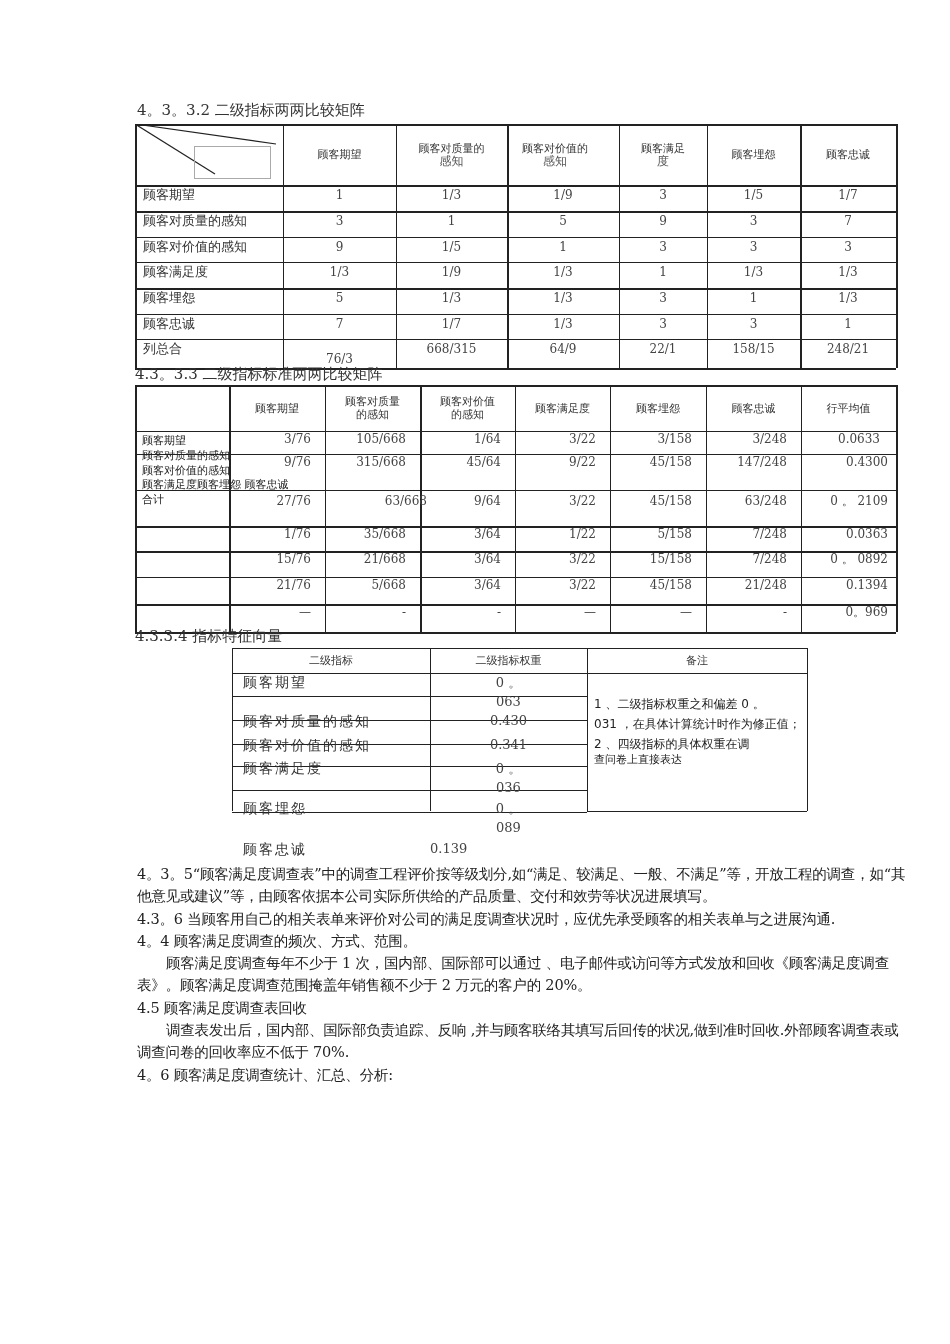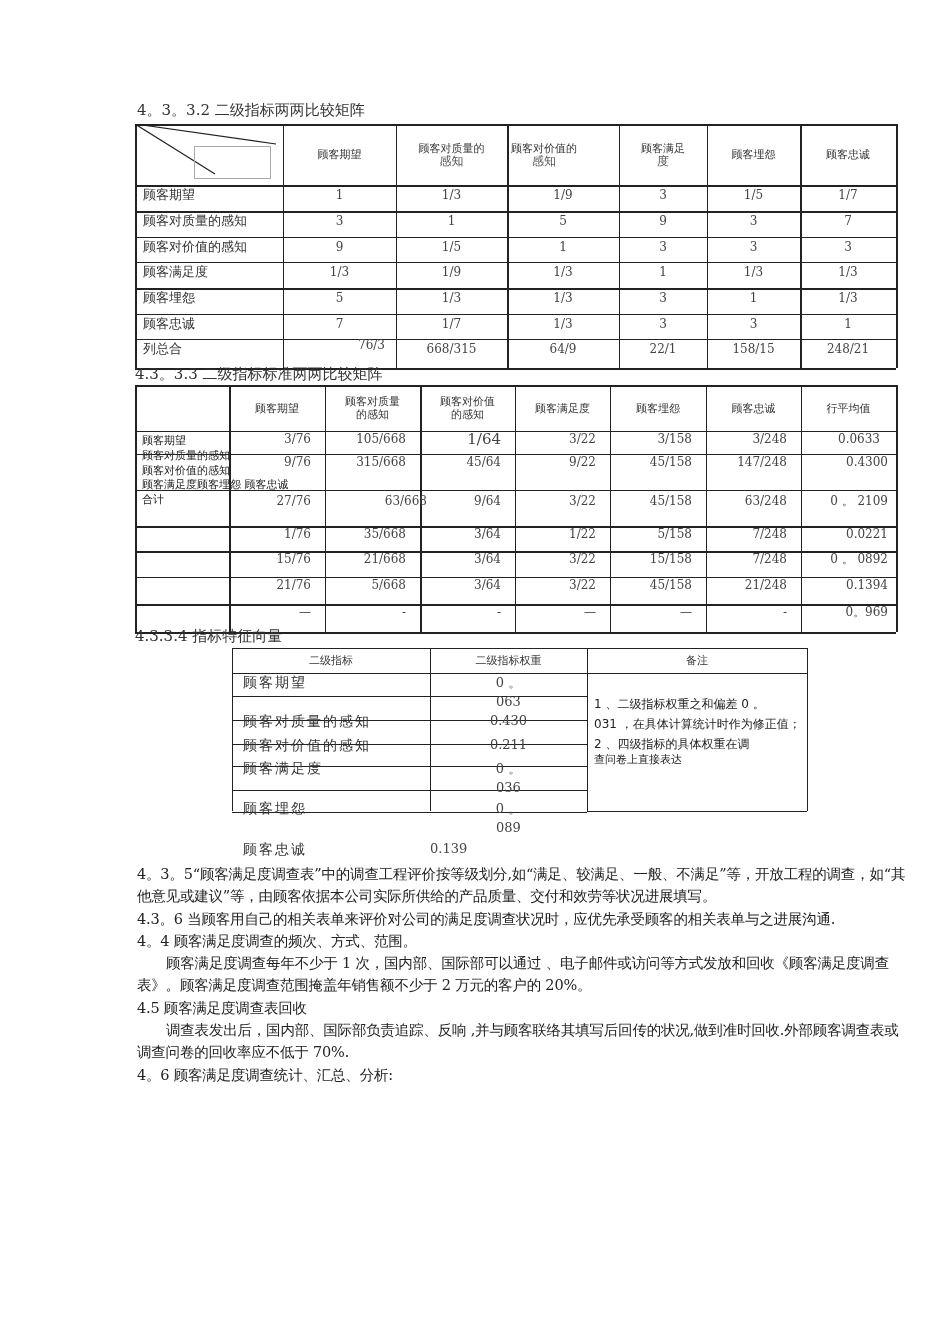--- a/index.html
+++ b/index.html
@@ -57,21 +57,21 @@
     <div class="sans" style="position:absolute;left:206px;top:155px;font-size:9px;color:#555;"></div>
     <div class="serif" style="position:absolute;left:260px;top:131px;font-size:13px;color:#333;"></div>
     <div class="serif" style="position:absolute;left:143px;top:165px;font-size:13px;color:#333;"></div>
     <div class="cell hdr" style="left:283px;top:124px;width:113px;height:61px;flex-direction:column;">
       <span>顾客期望</span>
     </div>
     <div class="cell hdr" style="left:396px;top:124px;width:111px;height:61px;flex-direction:column;">
       <span style="font-size:11px;">顾客对质量的</span>
       <span class="serif" style="font-size:12px;color:#555;">感知</span>
     </div>
-    <div class="cell hdr" style="left:488px;top:124px;width:112px;height:61px;flex-direction:column;">
+    <div class="cell hdr" style="left:499px;top:124px;width:112px;height:61px;flex-direction:column;">
       <span style="font-size:11px;">顾客对价值的</span>
       <span class="serif" style="font-size:12px;color:#555;">感知</span>
     </div>
     <div class="cell hdr" style="left:619px;top:124px;width:88px;height:61px;flex-direction:column;">
       <span style="font-size:11px;">顾客满足</span>
       <span class="serif" style="font-size:12px;color:#555;">度</span>
     </div>
     <div class="cell hdr" style="left:707px;top:124px;width:93px;height:61px;flex-direction:column;">
       <span>顾客埋怨</span>
     </div>
@@ -127,21 +127,21 @@
       <div class="cell rowlabel" style="left:135px;top:314px;width:148px;height:25px;align-items:flex-start;padding-top:3px;">顾客忠诚</div>
       <div class="cell num" style="left:283px;top:314px;width:113px;height:25px;align-items:flex-start;padding-top:4px;">7</div>
       <div class="cell num" style="left:396px;top:314px;width:111px;height:25px;align-items:flex-start;padding-top:4px;">1/7</div>
       <div class="cell num" style="left:507px;top:314px;width:112px;height:25px;align-items:flex-start;padding-top:4px;">1/3</div>
       <div class="cell num" style="left:619px;top:314px;width:88px;height:25px;align-items:flex-start;padding-top:4px;">3</div>
       <div class="cell num" style="left:707px;top:314px;width:93px;height:25px;align-items:flex-start;padding-top:4px;">3</div>
       <div class="cell num" style="left:800px;top:314px;width:96px;height:25px;align-items:flex-start;padding-top:4px;">1</div>
     </div>
     <div>
       <div class="cell rowlabel" style="left:135px;top:339px;width:148px;height:29px;align-items:flex-start;padding-top:3px;">列总合</div>
-      <div class="cell num" style="left:283px;top:339px;width:113px;height:41px;align-items:flex-start;padding-top:0;margin-left:32px;">76/3</div>
+      <div class="cell num" style="left:283px;top:339px;width:113px;height:41px;align-items:flex-start;padding-top:14px;">76/3</div>
       <div class="cell num" style="left:396px;top:339px;width:111px;height:29px;align-items:flex-start;padding-top:4px;">668/315</div>
       <div class="cell num" style="left:507px;top:339px;width:112px;height:29px;align-items:flex-start;padding-top:4px;">64/9</div>
       <div class="cell num" style="left:619px;top:339px;width:88px;height:29px;align-items:flex-start;padding-top:4px;">22/1</div>
       <div class="cell num" style="left:707px;top:339px;width:93px;height:29px;align-items:flex-start;padding-top:4px;">158/15</div>
       <div class="cell num" style="left:800px;top:339px;width:96px;height:29px;align-items:flex-start;padding-top:4px;">248/21</div>
     </div>
   </div>
 
 <div class="abs heading" style="left:135px; top:365px;">4.3。3.3  二级指标标准两两比较矩阵</div>
 
@@ -188,21 +188,21 @@
       <span>行平均值</span>
     </div>
     <div class="sans" style="position:absolute;left:142px;top:434px;font-size:11px;color:#222;white-space:nowrap;line-height:13px;">顾客期望</div>
     <div class="sans" style="position:absolute;left:142px;top:449px;font-size:11px;color:#222;white-space:nowrap;line-height:13px;">顾客对质量的感知</div>
     <div class="sans" style="position:absolute;left:142px;top:464px;font-size:11px;color:#222;white-space:nowrap;line-height:13px;">顾客对价值的感知</div>
     <div class="sans" style="position:absolute;left:142px;top:478px;font-size:11px;color:#222;white-space:nowrap;line-height:13px;">顾客满足度顾客埋怨 顾客忠诚</div>
     <div class="sans" style="position:absolute;left:142px;top:493px;font-size:11px;color:#222;white-space:nowrap;line-height:13px;">合计</div>
     <div>
       <div class="cell serif" style="left:229px;top:431px;width:96px;height:23px;align-items:flex-start;padding-top:2px;font-size:12px;color:#444;justify-content:flex-end;padding-right:14px;">3/76</div>
       <div class="cell serif" style="left:325px;top:431px;width:95px;height:23px;align-items:flex-start;padding-top:2px;font-size:12px;color:#444;justify-content:flex-end;padding-right:14px;">105/668</div>
-      <div class="cell serif" style="left:420px;top:431px;width:95px;height:23px;align-items:flex-start;padding-top:2px;font-size:15px;color:#444;justify-content:flex-end;padding-right:14px;">1/64</div>
+      <div class="cell serif" style="left:420px;top:431px;width:95px;height:23px;align-items:flex-start;padding-top:2px;font-size:12px;color:#444;justify-content:flex-end;padding-right:14px;">1/64</div>
       <div class="cell serif" style="left:515px;top:431px;width:95px;height:23px;align-items:flex-start;padding-top:2px;font-size:12px;color:#444;justify-content:flex-end;padding-right:14px;">3/22</div>
       <div class="cell serif" style="left:610px;top:431px;width:96px;height:23px;align-items:flex-start;padding-top:2px;font-size:12px;color:#444;justify-content:flex-end;padding-right:14px;">3/158</div>
       <div class="cell serif" style="left:706px;top:431px;width:95px;height:23px;align-items:flex-start;padding-top:2px;font-size:12px;color:#444;justify-content:flex-end;padding-right:14px;">3/248</div>
       <div class="cell serif" style="left:801px;top:431px;width:95px;height:23px;align-items:flex-start;padding-top:2px;font-size:12px;color:#444;justify-content:flex-end;padding-right:16px;">0.0633</div>
     </div>
     <div>
       <div class="cell serif" style="left:229px;top:454px;width:96px;height:36px;align-items:flex-start;padding-top:2px;font-size:12px;color:#444;justify-content:flex-end;padding-right:14px;">9/76</div>
       <div class="cell serif" style="left:325px;top:454px;width:95px;height:36px;align-items:flex-start;padding-top:2px;font-size:12px;color:#444;justify-content:flex-end;padding-right:14px;">315/668</div>
       <div class="cell serif" style="left:420px;top:454px;width:95px;height:36px;align-items:flex-start;padding-top:2px;font-size:12px;color:#444;justify-content:flex-end;padding-right:14px;">45/64</div>
       <div class="cell serif" style="left:515px;top:454px;width:95px;height:36px;align-items:flex-start;padding-top:2px;font-size:12px;color:#444;justify-content:flex-end;padding-right:14px;">9/22</div>
@@ -219,21 +219,21 @@
       <div class="cell serif" style="left:706px;top:490px;width:95px;height:36px;align-items:flex-start;padding-top:5px;font-size:12px;color:#444;justify-content:flex-end;padding-right:14px;">63/248</div>
       <div class="cell serif" style="left:801px;top:490px;width:95px;height:36px;align-items:flex-start;padding-top:5px;font-size:12px;color:#444;justify-content:flex-end;padding-right:8px;">0 。 2109</div>
     </div>
     <div>
       <div class="cell serif" style="left:229px;top:526px;width:96px;height:25px;align-items:flex-start;padding-top:2px;font-size:12px;color:#444;justify-content:flex-end;padding-right:14px;">1/76</div>
       <div class="cell serif" style="left:325px;top:526px;width:95px;height:25px;align-items:flex-start;padding-top:2px;font-size:12px;color:#444;justify-content:flex-end;padding-right:14px;">35/668</div>
       <div class="cell serif" style="left:420px;top:526px;width:95px;height:25px;align-items:flex-start;padding-top:2px;font-size:12px;color:#444;justify-content:flex-end;padding-right:14px;">3/64</div>
       <div class="cell serif" style="left:515px;top:526px;width:95px;height:35px;align-items:flex-start;padding-top:2px;font-size:12px;color:#444;justify-content:flex-end;padding-right:14px;">1/22</div>
       <div class="cell serif" style="left:610px;top:526px;width:96px;height:25px;align-items:flex-start;padding-top:2px;font-size:12px;color:#444;justify-content:flex-end;padding-right:14px;">5/158</div>
       <div class="cell serif" style="left:706px;top:526px;width:95px;height:25px;align-items:flex-start;padding-top:2px;font-size:12px;color:#444;justify-content:flex-end;padding-right:14px;">7/248</div>
-      <div class="cell serif" style="left:801px;top:526px;width:95px;height:25px;align-items:flex-start;padding-top:2px;font-size:12px;color:#444;justify-content:flex-end;padding-right:8px;">0.0221</div>
+      <div class="cell serif" style="left:801px;top:526px;width:95px;height:25px;align-items:flex-start;padding-top:2px;font-size:12px;color:#444;justify-content:flex-end;padding-right:8px;">0.0363</div>
     </div>
     <div>
       <div class="cell serif" style="left:229px;top:551px;width:96px;height:26px;align-items:flex-start;padding-top:2px;font-size:12px;color:#444;justify-content:flex-end;padding-right:14px;">15/76</div>
       <div class="cell serif" style="left:325px;top:551px;width:95px;height:26px;align-items:flex-start;padding-top:2px;font-size:12px;color:#444;justify-content:flex-end;padding-right:14px;">21/668</div>
       <div class="cell serif" style="left:420px;top:551px;width:95px;height:26px;align-items:flex-start;padding-top:2px;font-size:12px;color:#444;justify-content:flex-end;padding-right:14px;">3/64</div>
       <div class="cell serif" style="left:515px;top:551px;width:95px;height:26px;align-items:flex-start;padding-top:2px;font-size:12px;color:#444;justify-content:flex-end;padding-right:14px;">3/22</div>
       <div class="cell serif" style="left:610px;top:551px;width:96px;height:26px;align-items:flex-start;padding-top:2px;font-size:12px;color:#444;justify-content:flex-end;padding-right:14px;">15/158</div>
       <div class="cell serif" style="left:706px;top:551px;width:95px;height:26px;align-items:flex-start;padding-top:2px;font-size:12px;color:#444;justify-content:flex-end;padding-right:14px;">7/248</div>
       <div class="cell serif" style="left:801px;top:551px;width:95px;height:26px;align-items:flex-start;padding-top:2px;font-size:12px;color:#444;justify-content:flex-end;padding-right:8px;">0 。 0892</div>
     </div>
@@ -280,21 +280,21 @@
       <div class="serif" style="position:absolute;left:243px;top:674px;font-size:14px;letter-spacing:2px;color:#333;white-space:nowrap;">顾客期望</div>
       <div class="serif" style="position:absolute;left:430px;width:157px;top:674px;text-align:center;font-size:13px;color:#444;">0 。</div>
       <div class="serif" style="position:absolute;left:430px;width:157px;top:694px;text-align:center;font-size:13px;color:#444;">063</div>
     </div>
     <div>
       <div class="serif" style="position:absolute;left:243px;top:713px;font-size:14px;letter-spacing:2px;color:#333;white-space:nowrap;">顾客对质量的感知</div>
       <div class="serif" style="position:absolute;left:430px;width:157px;top:713px;text-align:center;font-size:13px;color:#444;">0.430</div>
     </div>
     <div>
       <div class="serif" style="position:absolute;left:243px;top:737px;font-size:14px;letter-spacing:2px;color:#333;white-space:nowrap;">顾客对价值的感知</div>
-      <div class="serif" style="position:absolute;left:430px;width:157px;top:737px;text-align:center;font-size:13px;color:#444;">0.211</div>
+      <div class="serif" style="position:absolute;left:430px;width:157px;top:737px;text-align:center;font-size:13px;color:#444;">0.341</div>
     </div>
     <div>
       <div class="serif" style="position:absolute;left:243px;top:760px;font-size:14px;letter-spacing:2px;color:#333;white-space:nowrap;">顾客满足度</div>
       <div class="serif" style="position:absolute;left:430px;width:157px;top:760px;text-align:center;font-size:13px;color:#444;">0 。</div>
       <div class="serif" style="position:absolute;left:430px;width:157px;top:780px;text-align:center;font-size:13px;color:#444;">036</div>
     </div>
     <div>
       <div class="serif" style="position:absolute;left:243px;top:800px;font-size:14px;letter-spacing:2px;color:#333;white-space:nowrap;">顾客埋怨</div>
       <div class="serif" style="position:absolute;left:430px;width:157px;top:800px;text-align:center;font-size:13px;color:#444;">0 。</div>
       <div class="serif" style="position:absolute;left:430px;width:157px;top:820px;text-align:center;font-size:13px;color:#444;">089</div>

